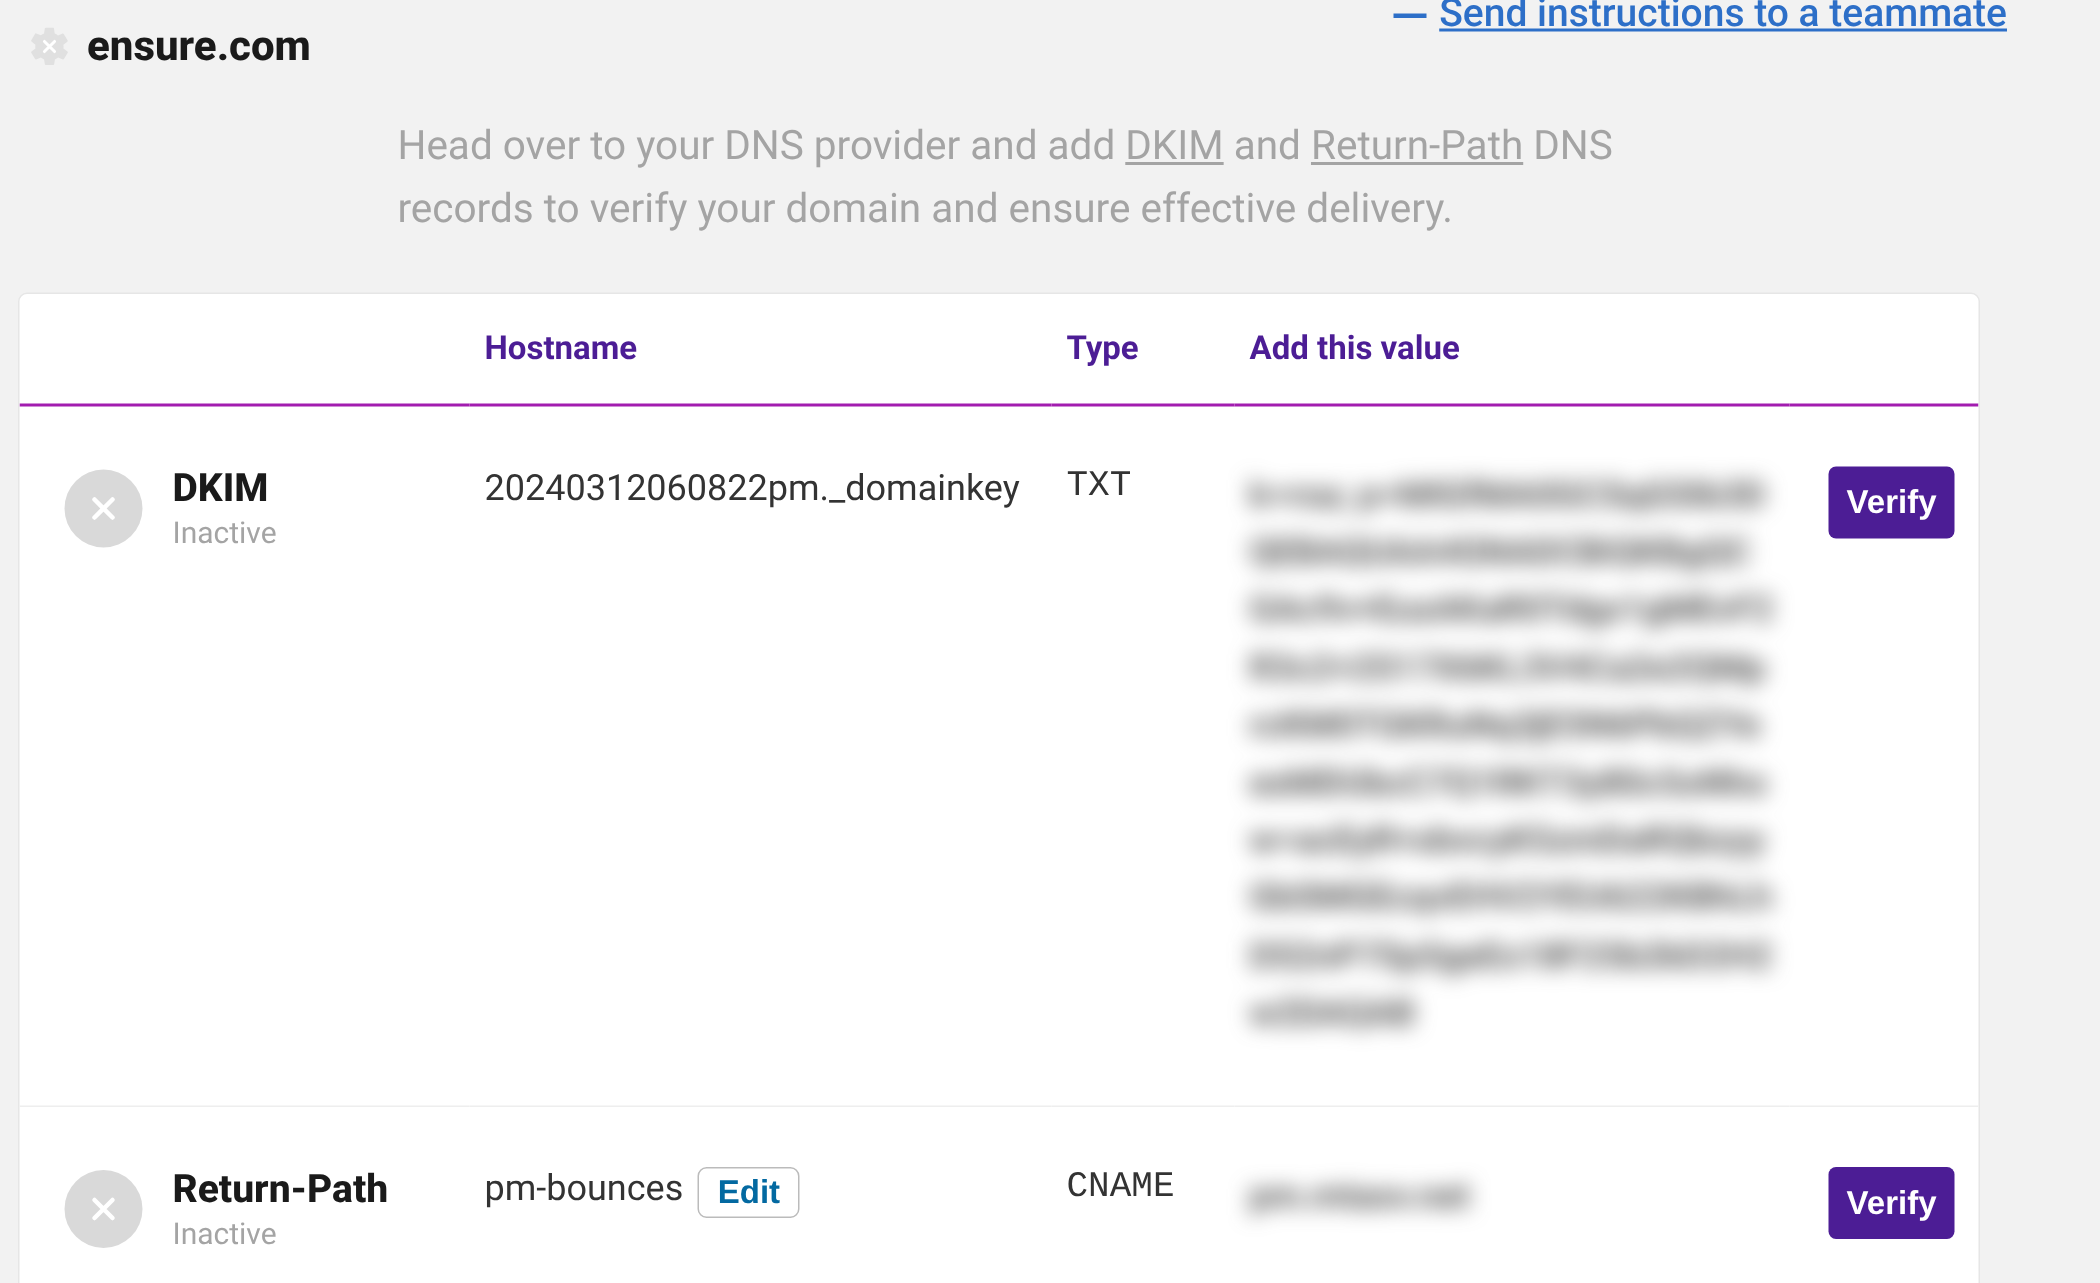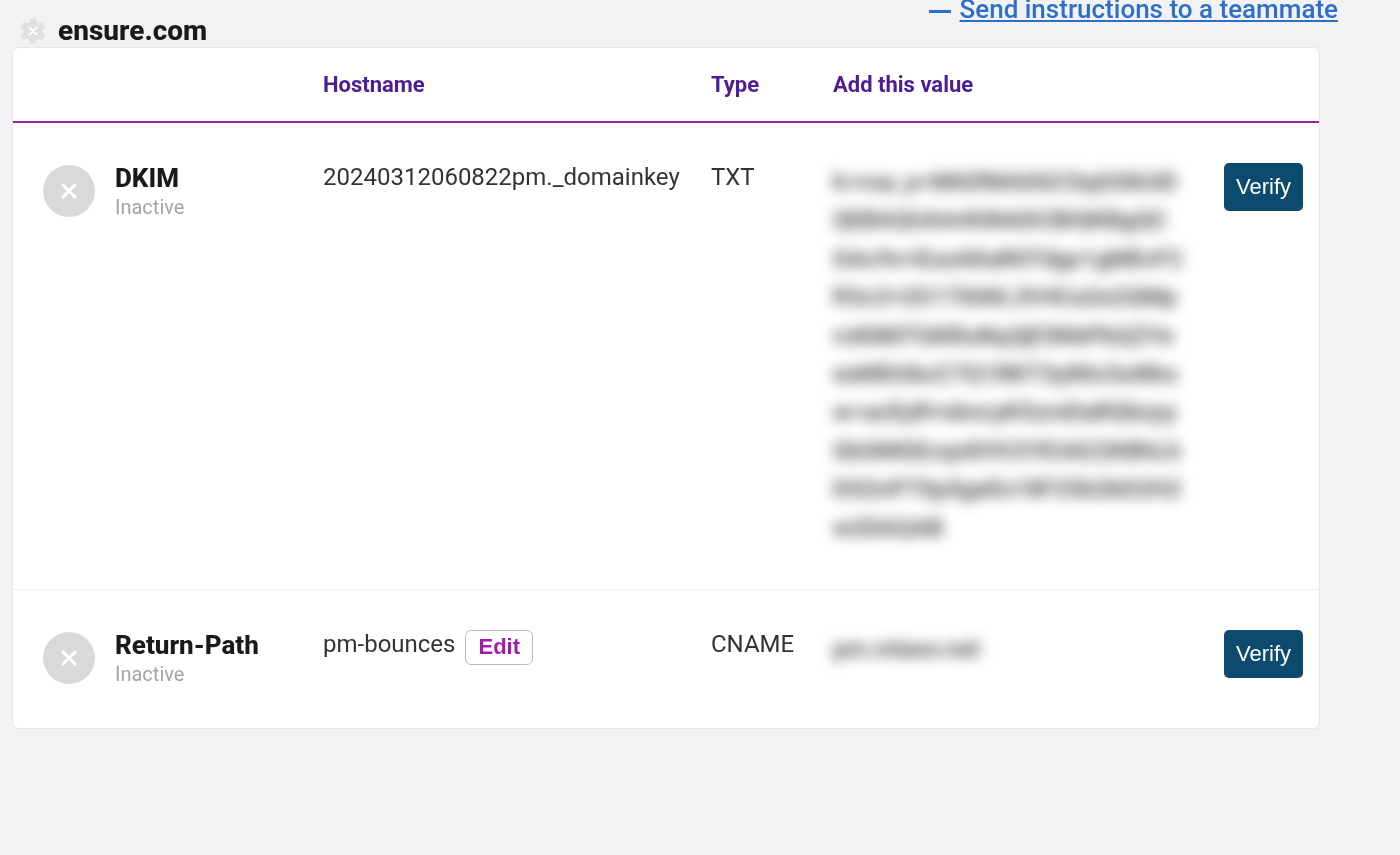--- a/index.html
+++ b/index.html
@@ -146,51 +146,52 @@
     color: #333;
     display:flex;
     align-items:flex-start;
     gap:10px;
     flex-wrap:wrap;
   }
   .edit-btn {
     display: inline-block;
     font-size: 22px;
     font-weight: 600;
-    color: #a21caf;
+    color: #0369a1;
     background: #fff;
     border: 1px solid #bbb;
     border-radius: 6px;
     padding: 3px 12px;
     cursor: pointer;
     line-height: 1.2;
   }
 
   .type-cell {
     font-size: 25px;
     color: #333;
+    font-family: Liberation Mono, monospace;
   }
 
   .value-cell {
     font-size: 22px;
     color: #555;
     line-height: 1.6;
     word-break: break-all;
   }
   .value-blur {
     filter: blur(7px);
     user-select: none;
     color: #444;
     font-weight: 600;
   }
 
   .verify-btn {
-    background: #0c4a6e;
+    background: #4c1d95;
     color: #fff;
-    font-weight: 400;
+    font-weight: 700;
     font-size: 22px;
     border: none;
     border-radius: 5px;
     padding: 11px 12px;
     cursor: pointer;
   }
   .action-cell { text-align: right; }
 </style>
 </head>
 <body>
@@ -206,20 +207,23 @@
       <span class="gear-badge">
         <svg viewBox="0 0 24 24" width="30" height="30" fill="currentColor">
           <path d="M19.4 13a7.5 7.5 0 0 0 .1-1 7.5 7.5 0 0 0-.1-1l2.1-1.6a.5.5 0 0 0 .1-.7l-2-3.4a.5.5 0 0 0-.6-.2l-2.5 1a7.6 7.6 0 0 0-1.7-1l-.4-2.6A.5.5 0 0 0 14 2h-4a.5.5 0 0 0-.5.4l-.4 2.6a7.6 7.6 0 0 0-1.7 1l-2.5-1a.5.5 0 0 0-.6.2l-2 3.4a.5.5 0 0 0 .1.7L4.5 11a7.5 7.5 0 0 0-.1 1 7.5 7.5 0 0 0 .1 1l-2.1 1.6a.5.5 0 0 0-.1.7l2 3.4a.5.5 0 0 0 .6.2l2.5-1a7.6 7.6 0 0 0 1.7 1l.4 2.6a.5.5 0 0 0 .5.4h4a.5.5 0 0 0 .5-.4l.4-2.6a7.6 7.6 0 0 0 1.7-1l2.5 1a.5.5 0 0 0 .6-.2l2-3.4a.5.5 0 0 0-.1-.7Z"></path>
           <path d="M9.3 9.3l5.4 5.4M14.7 9.3l-5.4 5.4" stroke="#fff" stroke-width="1.6" stroke-linecap="round" fill="none"></path>
         </svg>
       </span>
       <span class="domain-name">ensure.com</span>
     </div>
   </div>
 
+  <p class="intro">
+    <span>Head over to your DNS provider and add </span><a href="#" class="u"><span>DKIM</span></a><span> and </span><a href="#" class="u"><span>Return-Path</span></a><span> DNS records to verify your domain and ensure effective delivery.</span>
+  </p>
 
   <div class="card">
     <table class="tbl">
       <colgroup>
         <col class="col-label">
         <col class="col-host">
         <col class="col-type">
         <col class="col-value">
         <col class="col-action">
       </colgroup>

